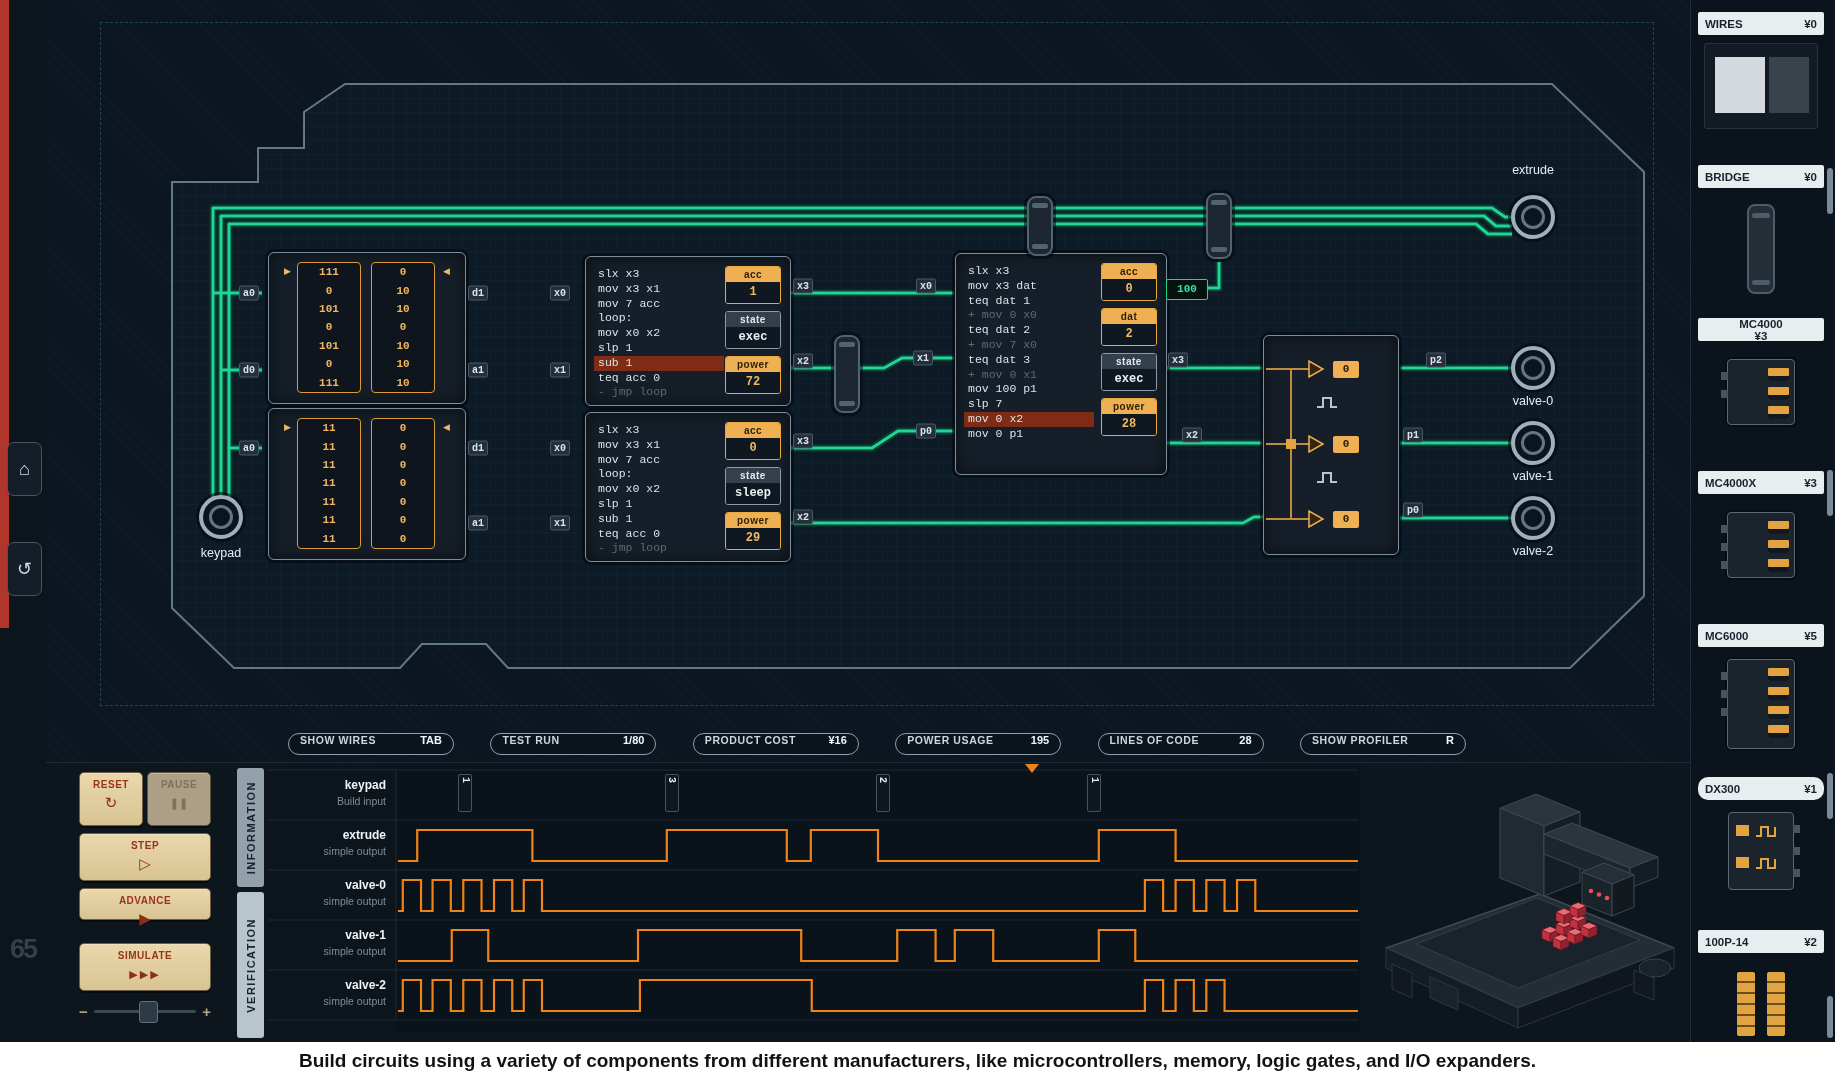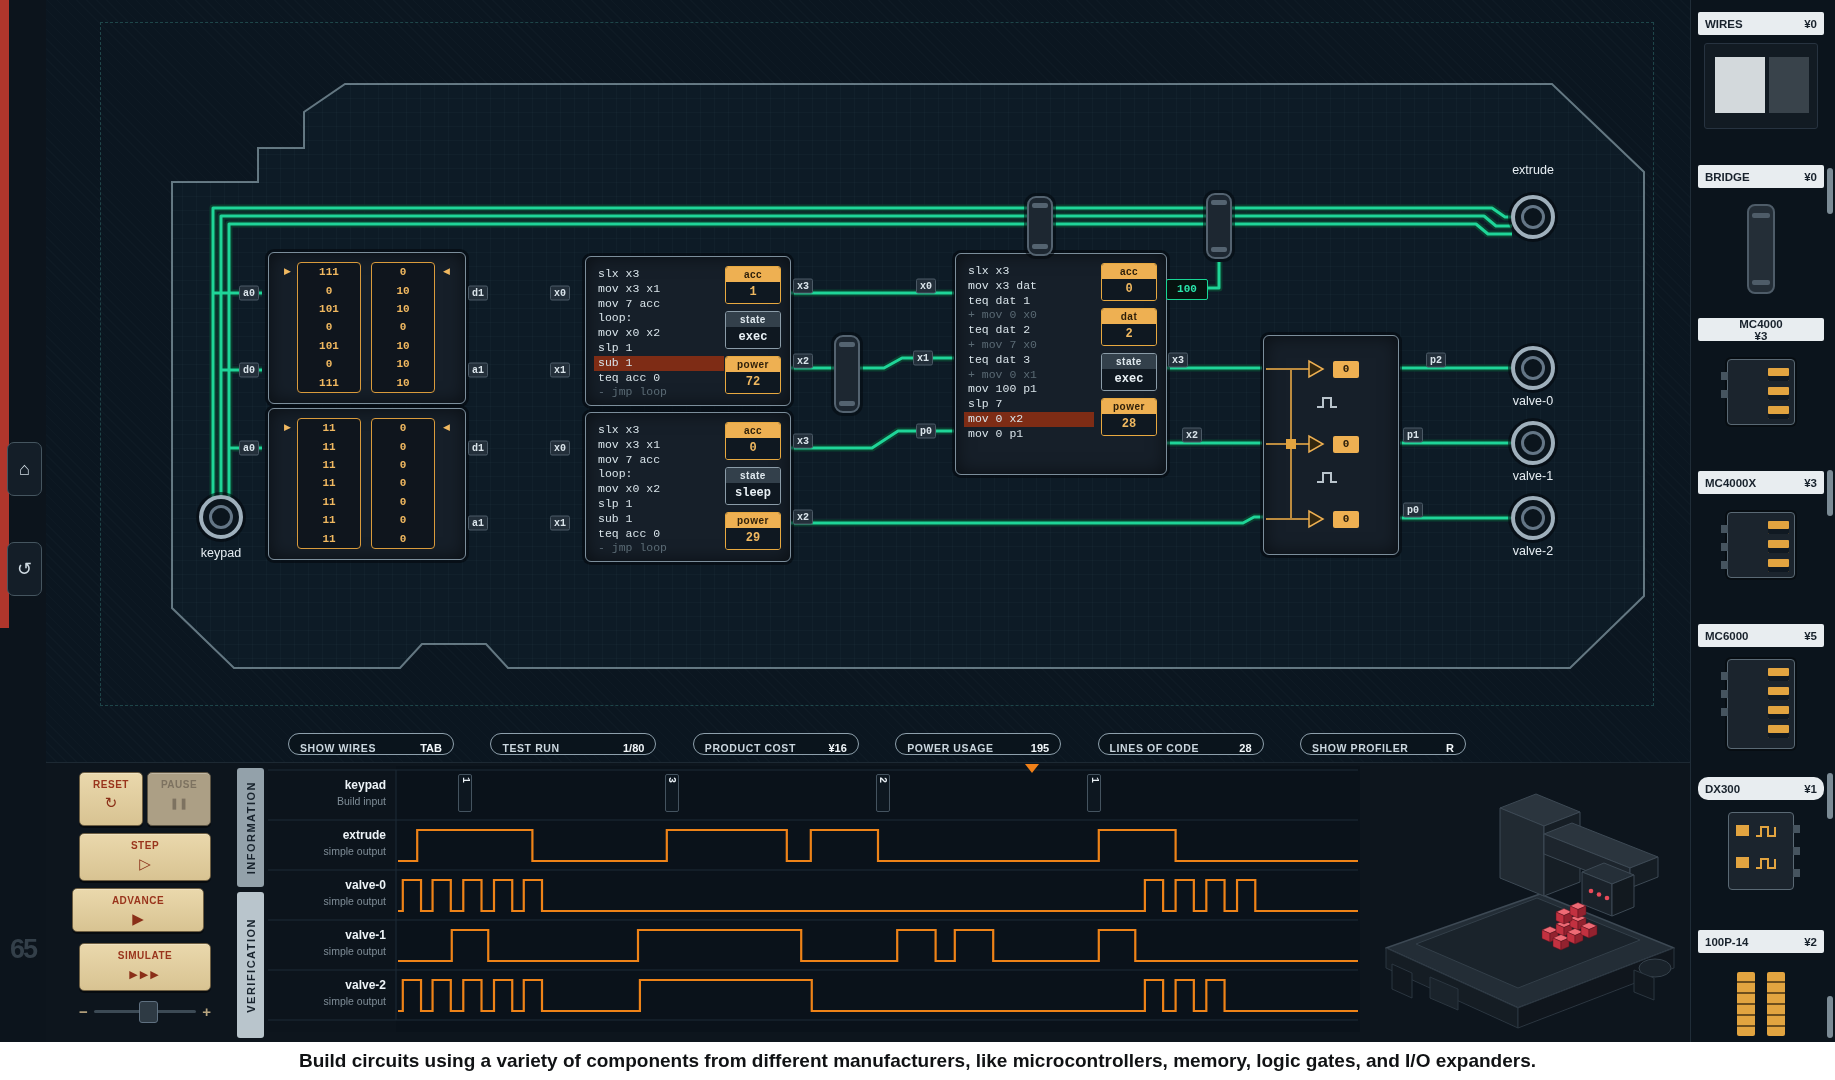--- a/index.html
+++ b/index.html
@@ -51,21 +51,21 @@
     box-shadow:0 0 0 3px rgba(4,9,14,.55);box-sizing:border-box;}
   .bridge::before,.bridge::after{content:"";position:absolute;left:3px;right:3px;height:5px;background:#546370;border-radius:2px;}
   .bridge::before{top:5px;} .bridge::after{bottom:5px;}
   .wireval{position:absolute;left:1166px;top:279px;width:40px;height:19px;border:1.5px solid #19d695;background:#07120f;
     color:#2ae4ab;font:bold 11px/19px "Liberation Mono",monospace;text-align:center;border-radius:2px;z-index:3;}
   .dxval{position:absolute;width:26px;height:17px;background:#eeb052;color:#271b09;border-radius:2px;
     font:bold 11px/17px "Liberation Mono",monospace;text-align:center;}
   
   #status-row{position:absolute;left:288px;top:733px;width:1178px;display:flex;justify-content:space-between;z-index:2;}
   .pill{width:166px;height:22px;border:1px solid #8ea0ac;border-radius:11px;background:rgba(10,20,28,.9);
-    display:flex;align-items:flex-end;justify-content:space-between;padding:0 11px;box-sizing:border-box;}
+    display:flex;align-items:flex-start;justify-content:space-between;padding:0 11px;box-sizing:border-box;}
   .pill .pl{font:bold 10.5px "Liberation Sans",sans-serif;color:#cbd7df;letter-spacing:.6px;}
   .pill .pv{font:bold 11px "Liberation Sans",sans-serif;color:#f2f7fa;}
   
   .cbtn{position:absolute;background:linear-gradient(#ead8ac,#d8c392);border:1px solid #6e5f42;border-radius:5px;
     box-shadow:0 2px 0 rgba(0,0,0,.45), inset 0 1px 0 rgba(255,255,255,.25);color:#99341c;text-align:center;z-index:2;box-sizing:border-box;}
   .cbtn .bl{font:bold 10px/13px "Liberation Sans",sans-serif;letter-spacing:.5px;margin-top:5px;}
   .cbtn .bi{font-size:15px;line-height:24px;color:#8a2f18;}
   .cbtn.disabled{background:#ac9f85;border-color:#5c5443;}
   .cbtn.disabled .bl,.cbtn.disabled .bi{color:#7d7260;}
   .slider{position:absolute;left:79px;top:998px;width:132px;height:26px;display:flex;align-items:center;gap:6px;z-index:2;}
@@ -406,21 +406,21 @@
     <div class="bi">↻</div>
   </div>
   <div class="cbtn disabled" style="left:147px;top:772px;width:64px;height:54px">
     <div class="bl">PAUSE</div>
     <div class="bi" style="font-size:11px">❚❚</div>
   </div>
   <div class="cbtn" style="left:79px;top:833px;width:132px;height:48px">
     <div class="bl">STEP</div>
     <div class="bi">▷</div>
   </div>
-  <div class="cbtn" style="left:72px;top:888px;width:132px;height:44px">
+  <div class="cbtn" style="left:79px;top:888px;width:132px;height:32px">
     <div class="bl">ADVANCE</div>
     <div class="bi">▶</div>
   </div>
   <div class="cbtn" style="left:79px;top:943px;width:132px;height:48px">
     <div class="bl">SIMULATE</div>
     <div class="bi" style="font-size:11px;letter-spacing:2px">▶▶▶</div>
   </div>
   <div class="slider">
     <span class="pm">−</span>
     <div class="track">

